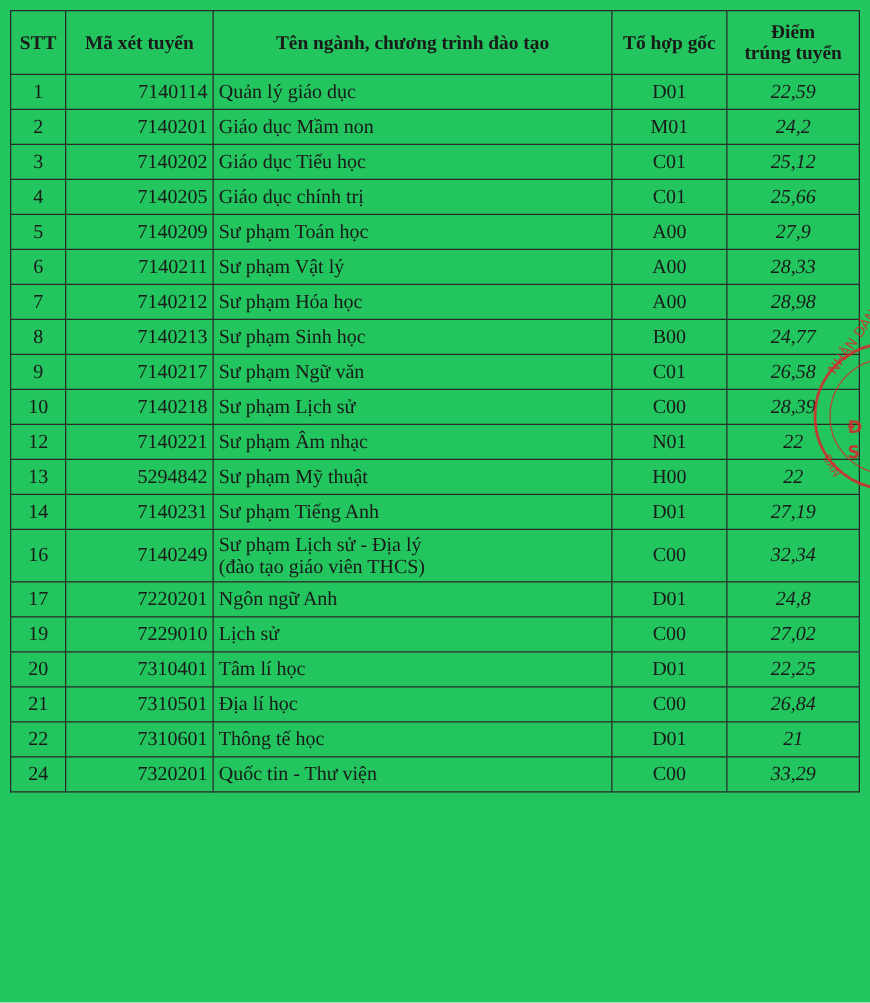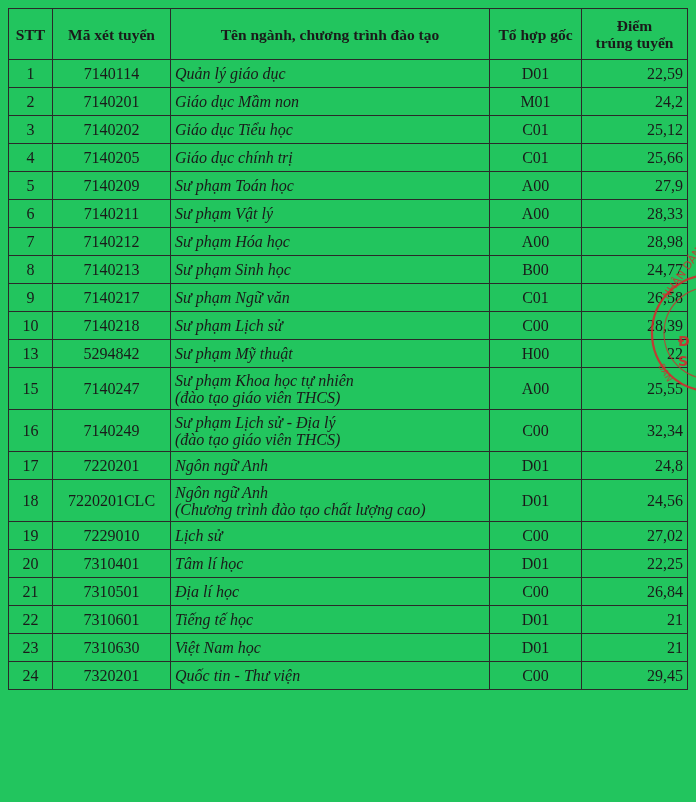--- a/index.html
+++ b/index.html
@@ -9,24 +9,24 @@
     table.scores th, table.scores td { border: 1.6px solid #2a2a2a; padding: 0 4px; font-size: 16px; line-height: 17px; vertical-align: middle; overflow: hidden; white-space: nowrap; }
     table.scores th { font-weight: bold; text-align: center; height: 50px; font-size: 15.5px; }
     table.scores td { height: 27px; }
     tr.double td { height: 41px; }
     col.c-stt { width: 44px; }
     col.c-code { width: 118px; }
     col.c-name { width: 319px; }
     col.c-combo { width: 92px; }
     col.c-score { width: 106px; }
     td.stt { text-align: center; }
-    td.code { text-align: center; padding-left: 3px; font-size: 15.5px; }
-    td.name { text-align: left; padding-left: 3px; font-style: italic; }
+    td.code { text-align: right; padding-left: 3px; font-size: 15.5px; }
+    td.name { text-align: left; padding-left: 3px; }
     td.combo { text-align: center; }
-    td.score { text-align: right; padding-right: 2px; }
+    td.score { text-align: center; padding-right: 2px; font-style: italic; }
     .name .line2 { display: block; }
     .stamp { position: absolute; left: 648px; top: 238px; width: 90px; height: 200px; pointer-events: none; }
   </style>
 </head>
 <body>
 
 <div class="page">
   <table class="scores">
     <colgroup>
       <col class="c-stt">
@@ -112,63 +112,57 @@
           <td class="score">26,58</td>
         </tr>
         <tr>
           <td class="stt">10</td>
           <td class="code">7140218</td>
           <td class="name">Sư phạm Lịch sử</td>
           <td class="combo">C00</td>
           <td class="score">28,39</td>
         </tr>
         <tr>
+          <td class="stt">12</td>
+          <td class="code">7140221</td>
+          <td class="name">Sư phạm Âm nhạc</td>
+          <td class="combo">N01</td>
+          <td class="score">22</td>
+        </tr>
+        <tr>
           <td class="stt">13</td>
           <td class="code">5294842</td>
           <td class="name">Sư phạm Mỹ thuật</td>
           <td class="combo">H00</td>
           <td class="score">22</td>
         </tr>
-        <tr class="double">
-          <td class="stt">15</td>
-          <td class="code">7140247</td>
-          <td class="name">
-            <span class="line1" style="display: block;">Sư phạm Khoa học tự nhiên</span>
-            <span class="line2">(đào tạo giáo viên THCS)</span>
-          </td>
-          <td class="combo">A00</td>
-          <td class="score">25,55</td>
+        <tr>
+          <td class="stt">14</td>
+          <td class="code">7140231</td>
+          <td class="name">Sư phạm Tiếng Anh</td>
+          <td class="combo">D01</td>
+          <td class="score">27,19</td>
         </tr>
         <tr class="double">
           <td class="stt">16</td>
           <td class="code">7140249</td>
           <td class="name">
             <span class="line1" style="display: block;">Sư phạm Lịch sử - Địa lý</span>
             <span class="line2">(đào tạo giáo viên THCS)</span>
           </td>
           <td class="combo">C00</td>
           <td class="score">32,34</td>
         </tr>
         <tr>
           <td class="stt">17</td>
           <td class="code">7220201</td>
           <td class="name">Ngôn ngữ Anh</td>
           <td class="combo">D01</td>
           <td class="score">24,8</td>
         </tr>
-        <tr class="double">
-          <td class="stt">18</td>
-          <td class="code">7220201CLC</td>
-          <td class="name">
-            <span class="line1" style="display: block;">Ngôn ngữ Anh</span>
-            <span class="line2">(Chương trình đào tạo chất lượng cao)</span>
-          </td>
-          <td class="combo">D01</td>
-          <td class="score">24,56</td>
-        </tr>
         <tr>
           <td class="stt">19</td>
           <td class="code">7229010</td>
           <td class="name">Lịch sử</td>
           <td class="combo">C00</td>
           <td class="score">27,02</td>
         </tr>
         <tr>
           <td class="stt">20</td>
           <td class="code">7310401</td>
@@ -179,37 +173,30 @@
         <tr>
           <td class="stt">21</td>
           <td class="code">7310501</td>
           <td class="name">Địa lí học</td>
           <td class="combo">C00</td>
           <td class="score">26,84</td>
         </tr>
         <tr>
           <td class="stt">22</td>
           <td class="code">7310601</td>
-          <td class="name">Tiếng tế học</td>
-          <td class="combo">D01</td>
-          <td class="score">21</td>
-        </tr>
-        <tr>
-          <td class="stt">23</td>
-          <td class="code">7310630</td>
-          <td class="name">Việt Nam học</td>
+          <td class="name">Thông tế học</td>
           <td class="combo">D01</td>
           <td class="score">21</td>
         </tr>
         <tr>
           <td class="stt">24</td>
           <td class="code">7320201</td>
           <td class="name">Quốc tin - Thư viện</td>
           <td class="combo">C00</td>
-          <td class="score">29,45</td>
+          <td class="score">33,29</td>
         </tr>
       </tbody>
   </table>
 
   <svg class="stamp" viewBox="0 0 90 200" xmlns="http://www.w3.org/2000/svg">
     <circle cx="62" cy="95" r="58" fill="none" stroke="#d9262b" stroke-width="2.2" opacity="0.85"></circle>
     <circle cx="62" cy="95" r="46" fill="none" stroke="#d9262b" stroke-width="1.2" opacity="0.7"></circle>
     <text x="20" y="62" fill="#d9262b" font-size="11" font-family="DejaVu Sans, sans-serif" opacity="0.8" transform="rotate(-55 20 62)">NHÂN DÂN</text>
     <text x="30" y="108" fill="#d9262b" font-size="14" font-weight="bold" font-family="DejaVu Sans, sans-serif" opacity="0.85">Đ</text>
     <text x="30" y="128" fill="#d9262b" font-size="14" font-weight="bold" font-family="DejaVu Sans, sans-serif" opacity="0.85">S</text>

